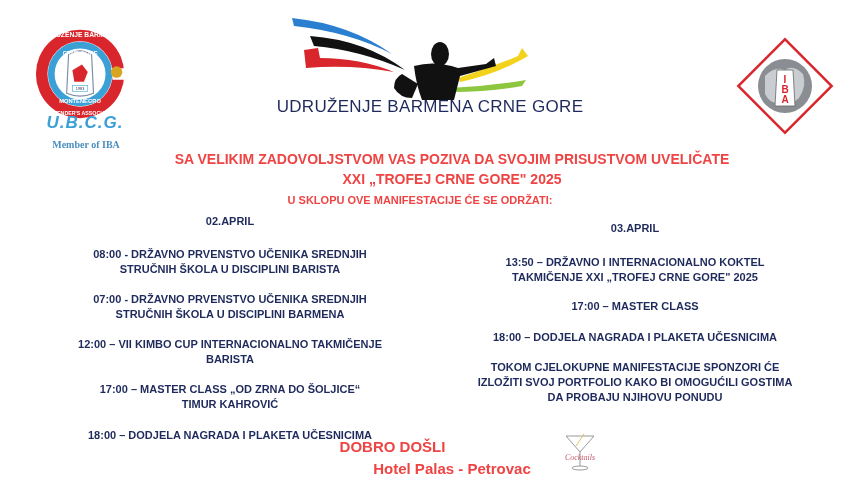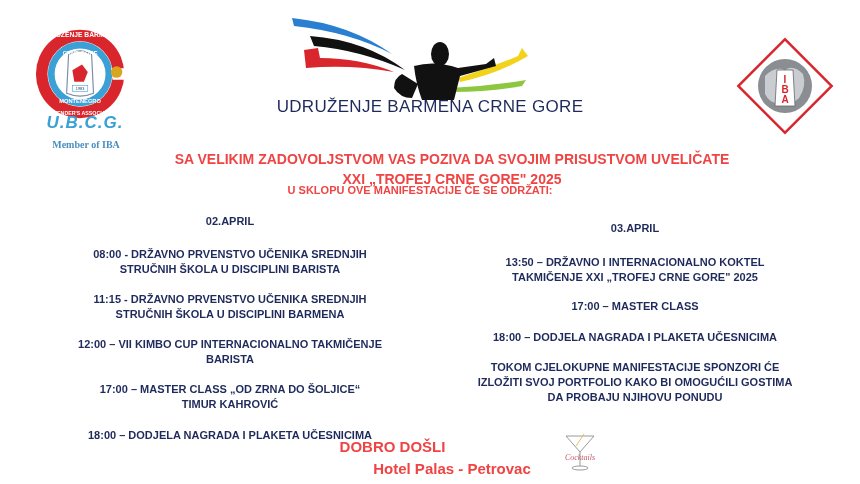--- a/index.html
+++ b/index.html
@@ -20,21 +20,21 @@
 
   
   #center-graphic { left:290px; top:14px; width:250px; height:88px; }
   #org-title { left:0; width:860px; top:97px; font-size:17px; font-weight:normal; letter-spacing:0.3px; color:#1f2a5c; }
 
   
   #iba-logo { left:735px; top:36px; width:100px; height:100px; }
 
   #invite-line1 { left:0; width:860px; top:151px; font-size:14px; font-weight:bold; }
   #invite-line2 { left:0; width:860px; top:171px; font-size:14px; font-weight:bold; }
-  #invite-line3 { left:0; width:796px; top:184px; font-size:11px; font-weight:bold; }
+  #invite-line3 { left:0; width:796px; top:194px; font-size:11px; font-weight:bold; }
 
   .col-left { left:60px; width:340px; }
   .col-right { left:465px; width:340px; }
 
   .date { font-size:11px; font-weight:bold; }
   .item { font-size:11px; font-weight:bold; line-height:15px; }
 
   #welcome { left:0; width:741px; top:438px; font-size:15px; font-weight:bold; }
   #venue { left:0; width:860px; top:460px; font-size:15px; font-weight:bold; }
 
@@ -87,21 +87,21 @@
 <div id="invite-line2" class="abs center navy">XXI „TROFEJ CRNE GORE" 2025</div>
 <div id="invite-line3" class="abs center navy">U SKLOPU OVE MANIFESTACIJE ĆE SE ODRŽATI:</div>
 
 <div class="abs col-left center date" style="top:215px;">02.APRIL</div>
 
 <div class="abs col-left center item" style="top:247px;">
   <div>08:00 - DRŽAVNO PRVENSTVO UČENIKA SREDNJIH</div>
   <div>STRUČNIH ŠKOLA U DISCIPLINI BARISTA</div>
 </div>
 <div class="abs col-left center item" style="top:292px;">
-  <div>11:15 - DRŽAVNO PRVENSTVO UČENIKA SREDNJIH</div>
+  <div>07:00 - DRŽAVNO PRVENSTVO UČENIKA SREDNJIH</div>
   <div>STRUČNIH ŠKOLA U DISCIPLINI BARMENA</div>
 </div>
 <div class="abs col-left center item" style="top:337px;">
   <div>12:00 – VII KIMBO CUP INTERNACIONALNO TAKMIČENJE</div>
   <div>BARISTA</div>
 </div>
 <div class="abs col-left center item" style="top:382px;">
   <div>17:00 – MASTER CLASS „OD ZRNA DO ŠOLJICE“</div>
   <div>TIMUR KAHROVIĆ</div>
 </div>

